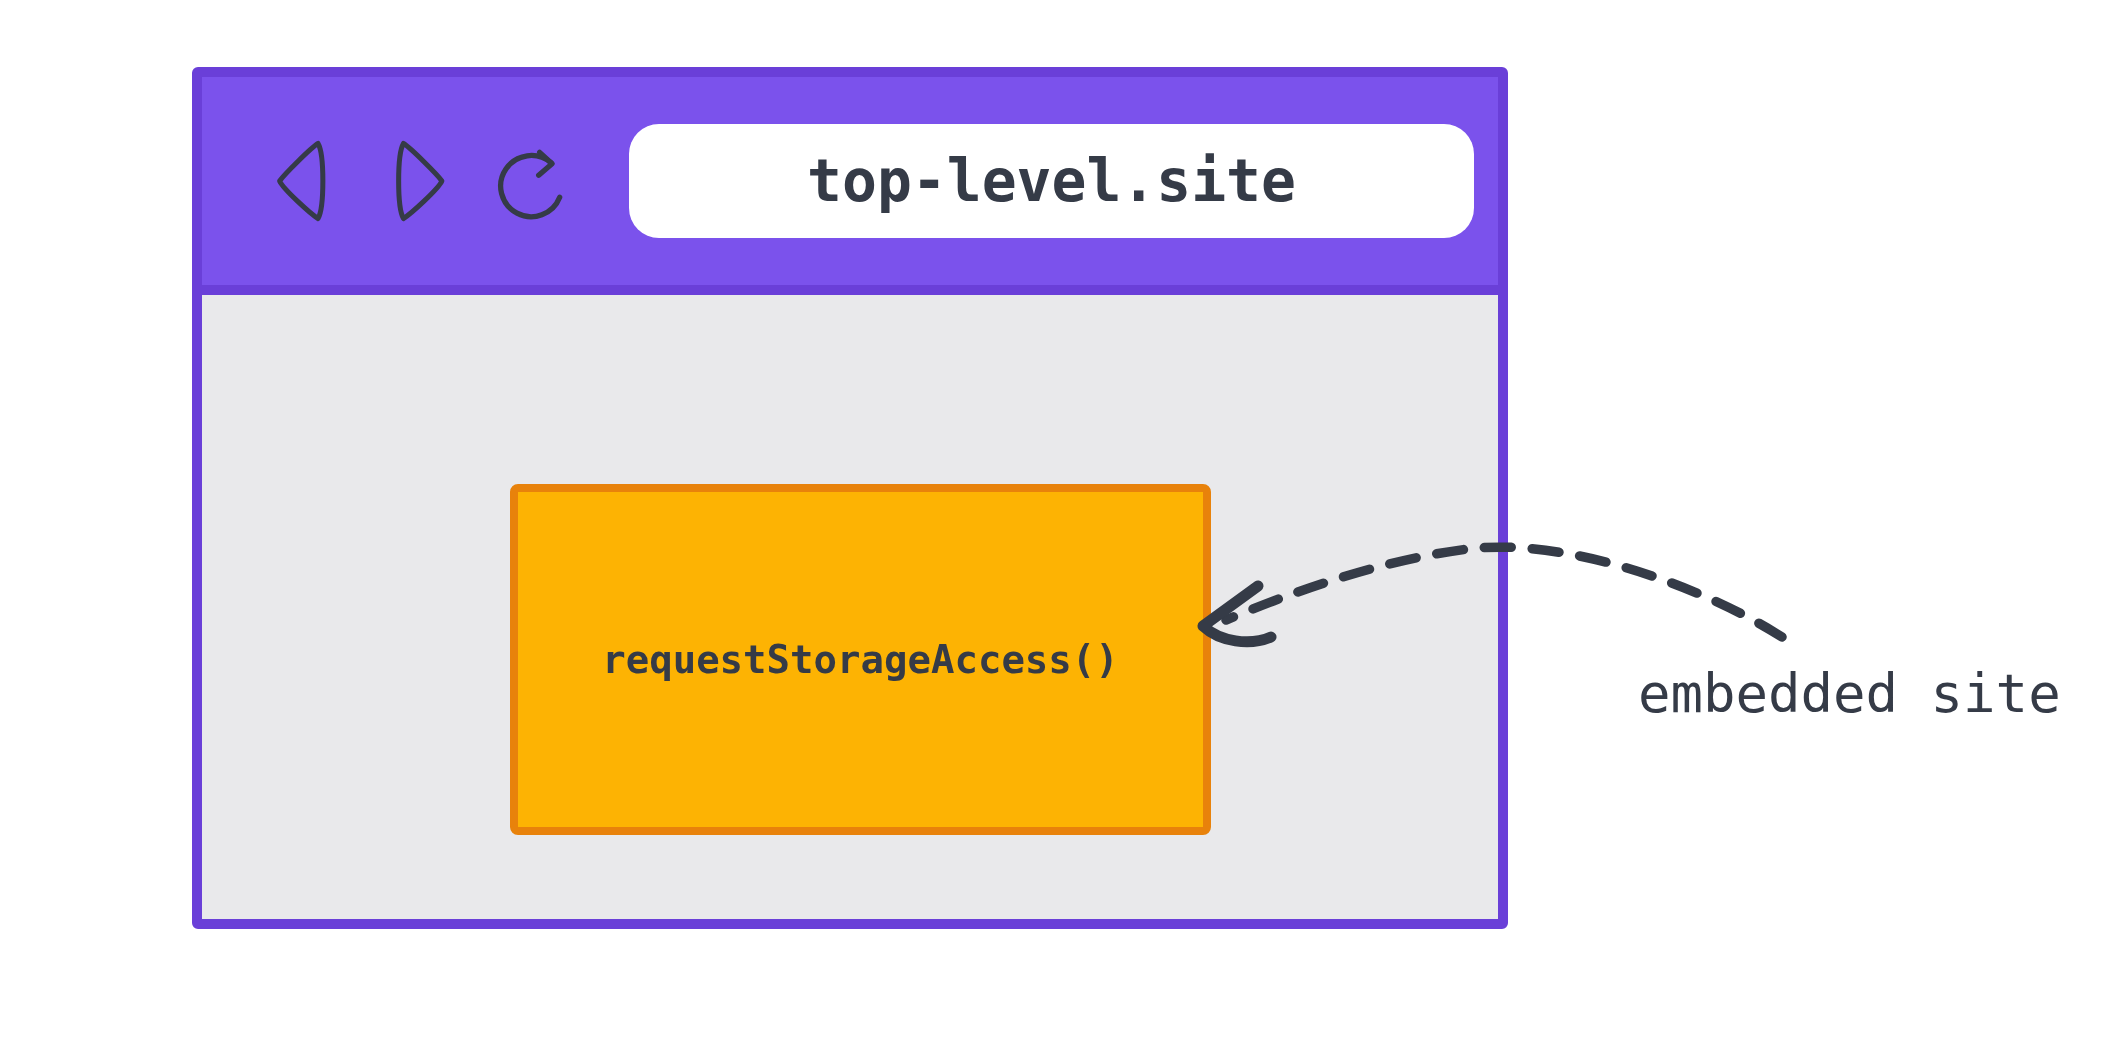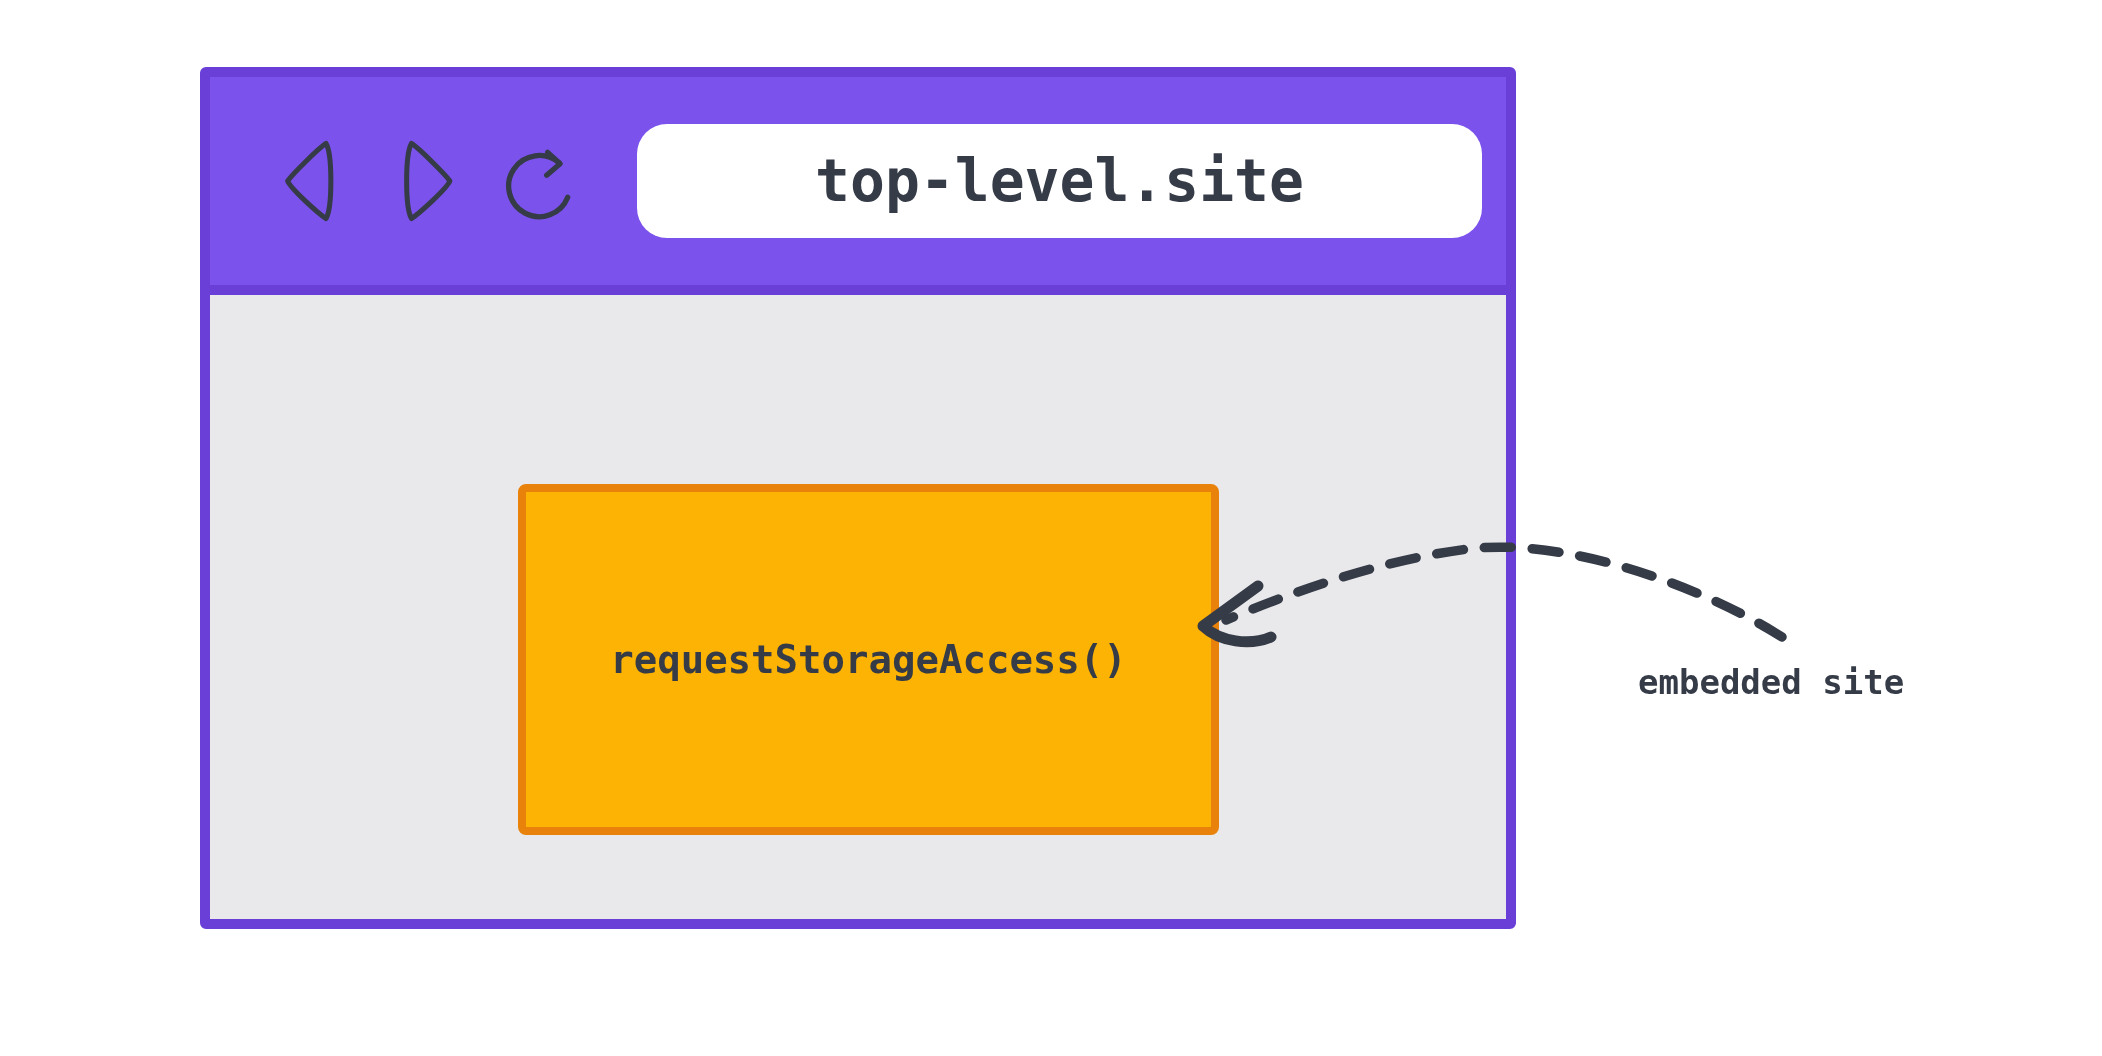--- a/index.html
+++ b/index.html
@@ -13,21 +13,21 @@
   }
   *{margin:0;padding:0;box-sizing:border-box;}
   html,body{background:#FFFFFF;}
   body{
     width:2102px;height:1056px;
     position:relative;overflow:hidden;
     font-family:"DejaVu Sans Mono","Liberation Mono",monospace;
     color:var(--ink);
   }
   .window{
-    position:absolute;left:200px;top:67px;
+    position:absolute;left:192px;top:67px;
     width:1316px;height:862px;
     border:10px solid var(--purple-border);
     border-radius:6px;
     background:var(--canvas-gray);
     display:flex;flex-direction:column;justify-content:flex-end;
   }
   .toolbar{
     height:218px;flex:0 0 auto;
     background:var(--accent-purple);
     border-bottom:10px solid var(--purple-border);
@@ -61,21 +61,21 @@
   }
   .embed-box span{font-size:39px;font-weight:bold;color:var(--ink);}
   .arrow-overlay{
     position:absolute;left:0;top:0;width:2102px;height:1056px;
     pointer-events:none;
   }
   .arrow-dash{fill:none;stroke:var(--ink);stroke-width:9.5;stroke-linecap:round;stroke-dasharray:27 21;}
   .arrow-head{fill:none;stroke:var(--ink);stroke-width:11;stroke-linecap:round;stroke-linejoin:round;}
   .annotation-label{
     position:absolute;left:1638px;top:662px;
-    font-size:34px;font-weight:bold;color:var(--ink);
+    font-size:54px;font-weight:normal;color:var(--ink);
     white-space:nowrap;
   }
 </style>
 </head>
 <body>
 
 <div class="window">
   <div class="toolbar">
 
     <button class="nav-btn btn-back">

